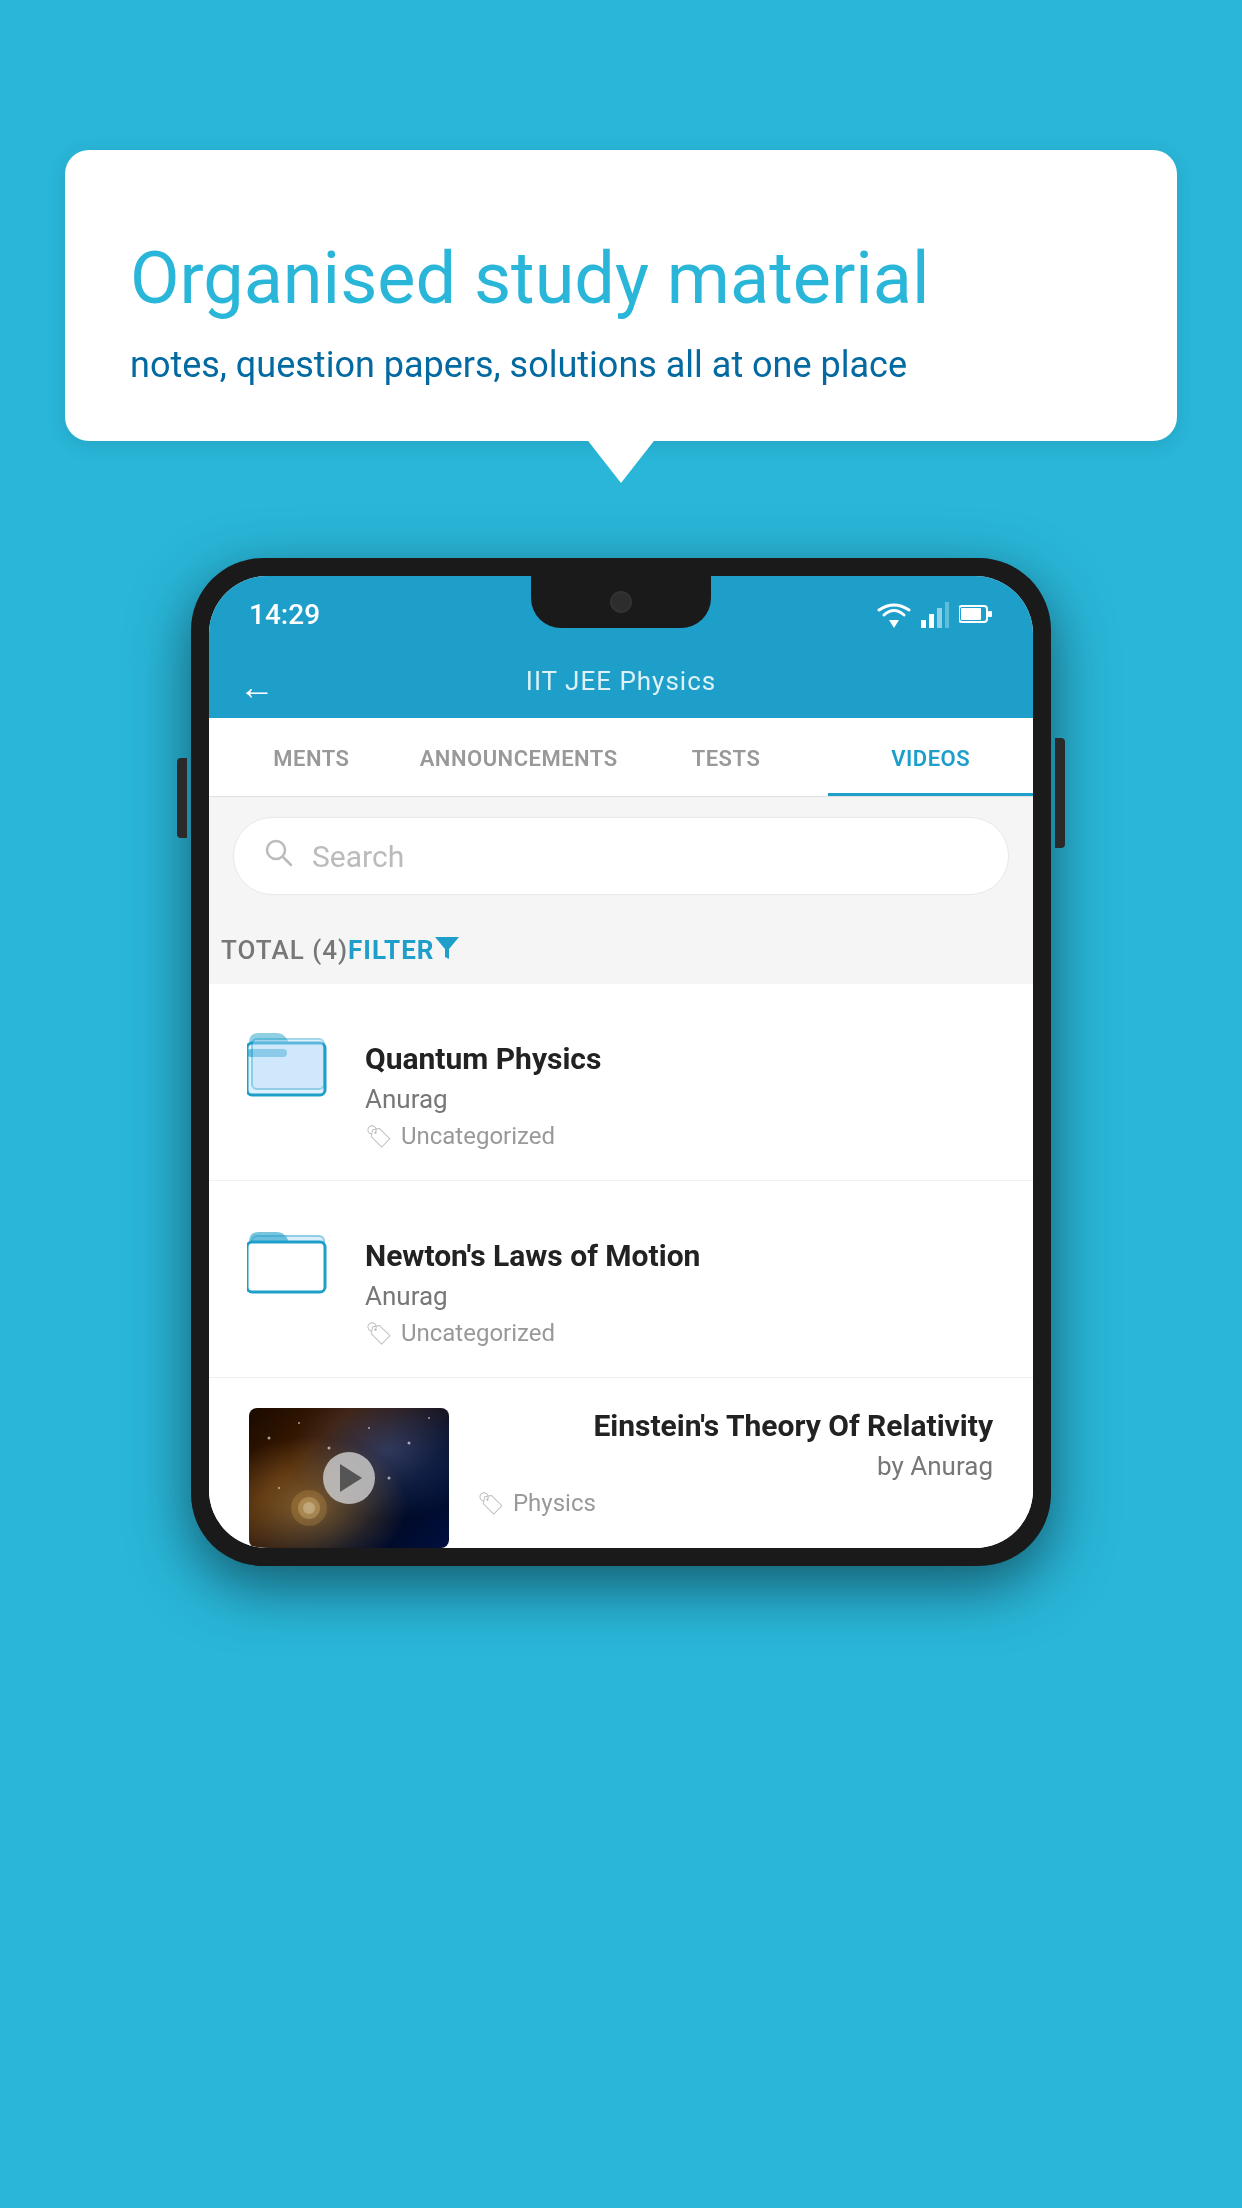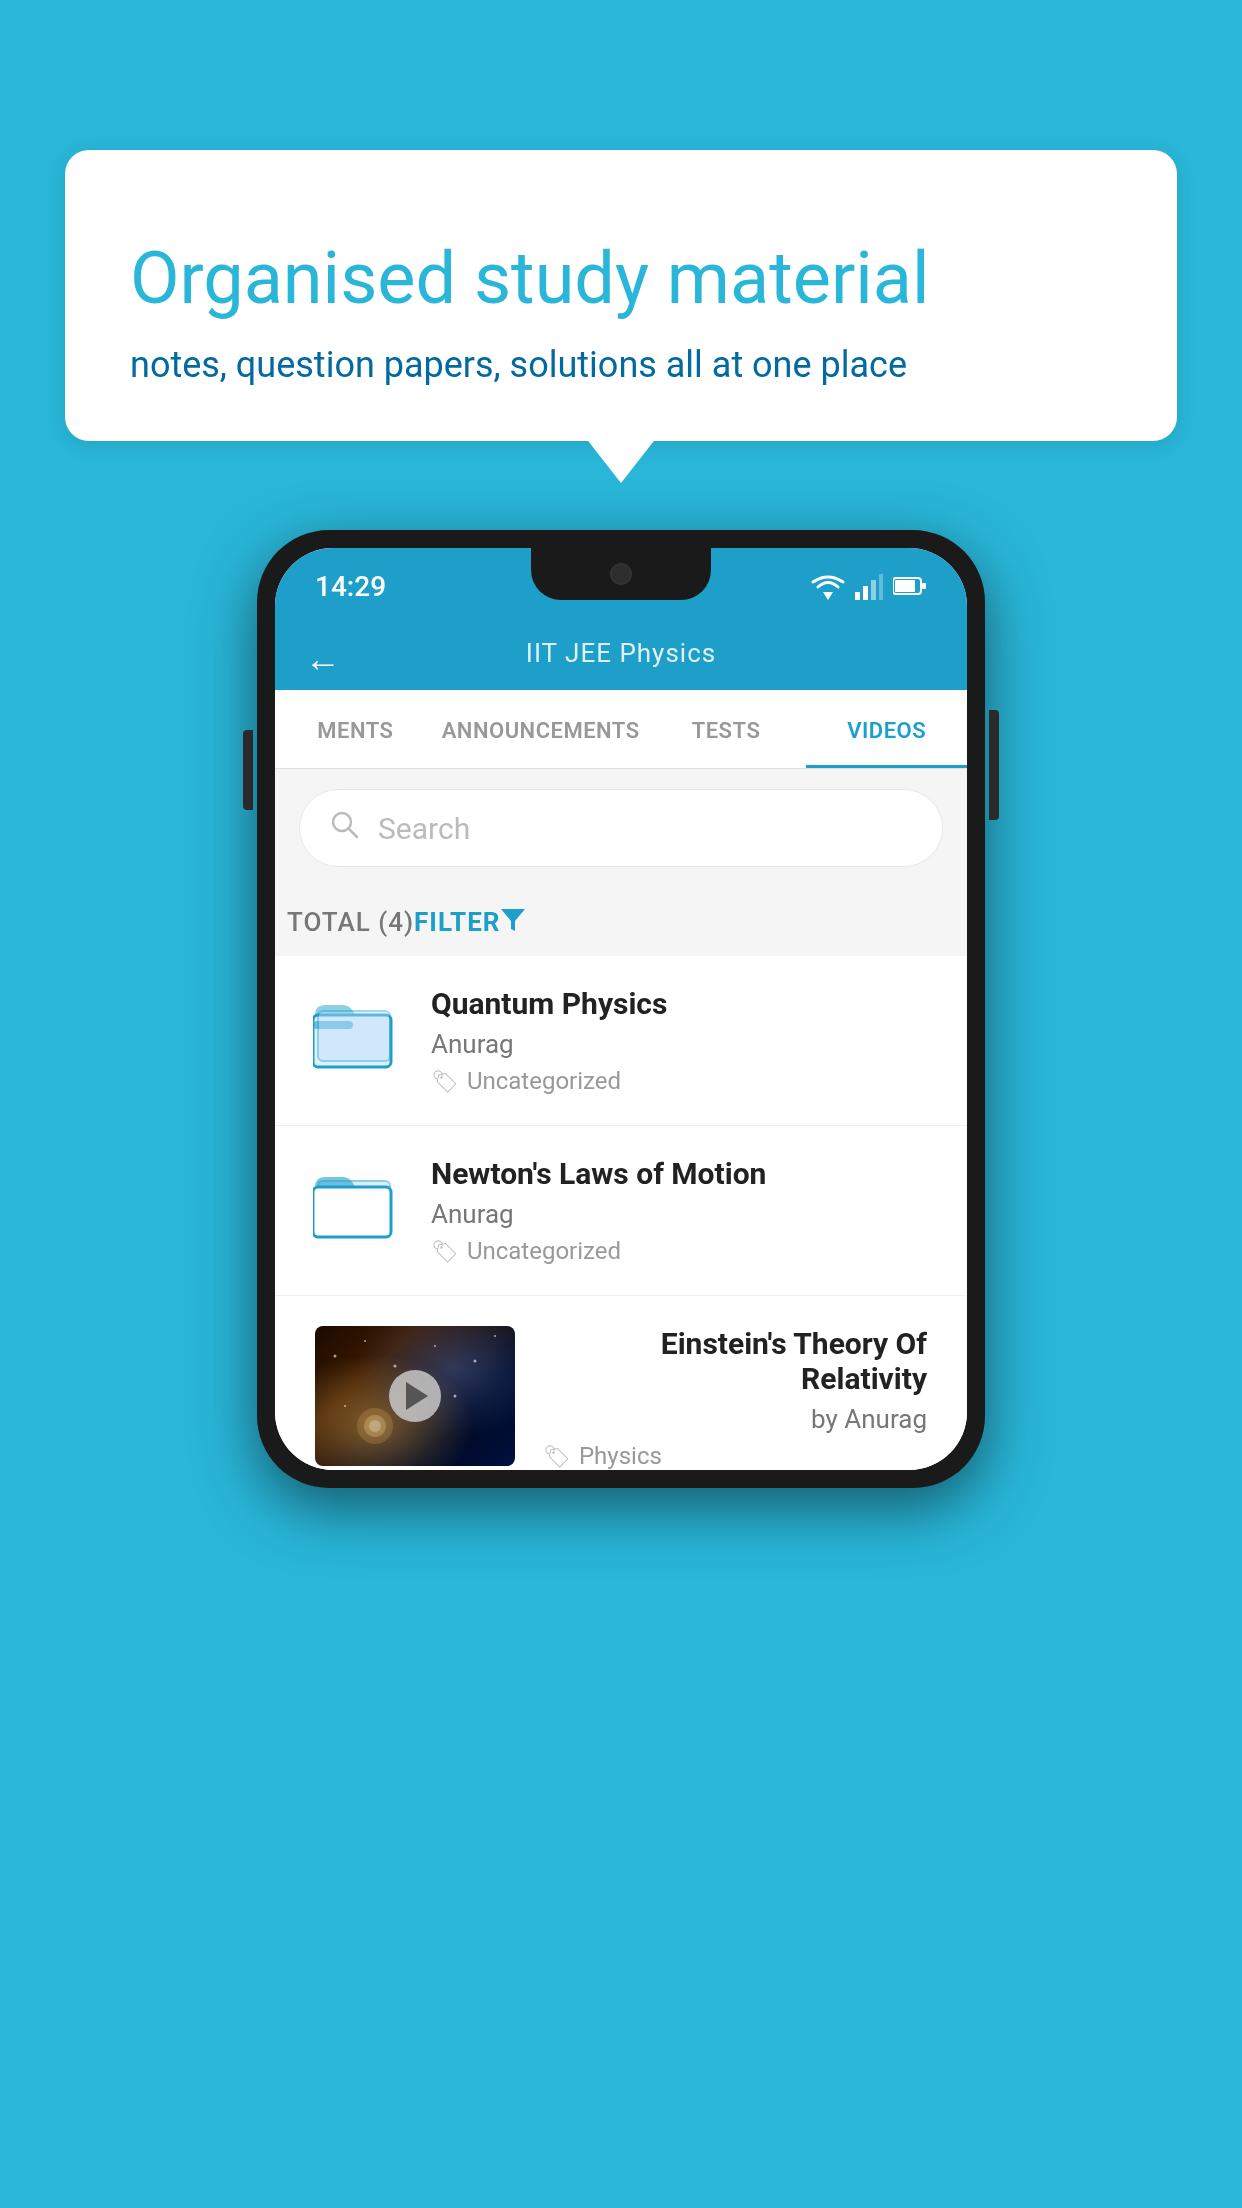--- a/index.html
+++ b/index.html
@@ -52,24 +52,24 @@
 
     .speech-bubble-subtitle {
       font-size: 36px;
       color: #0369a1;
       font-weight: 400;
     }
 
     
     .phone-wrapper {
       position: absolute;
-      top: 530px;
+      top: 558px;
       left: 50%;
       transform: translateX(-50%);
-      width: 728px;
+      width: 860px;
     }
 
     .phone-frame {
       background: #1a1a1a;
       border-radius: 72px;
       padding: 18px;
       box-shadow: 0 20px 60px rgba(0,0,0,0.5);
       position: relative;
     }
 
@@ -289,20 +289,21 @@
       justify-content: center;
     }
 
     .folder-icon-svg {
       width: 80px;
       height: 80px;
     }
 
     .video-info {
       flex: 1;
+      margin-top: 27px;
     }
 
     .video-title {
       font-size: 30px;
       font-weight: 700;
       color: #222;
       margin-bottom: 8px;
     }
 
     .video-author {

